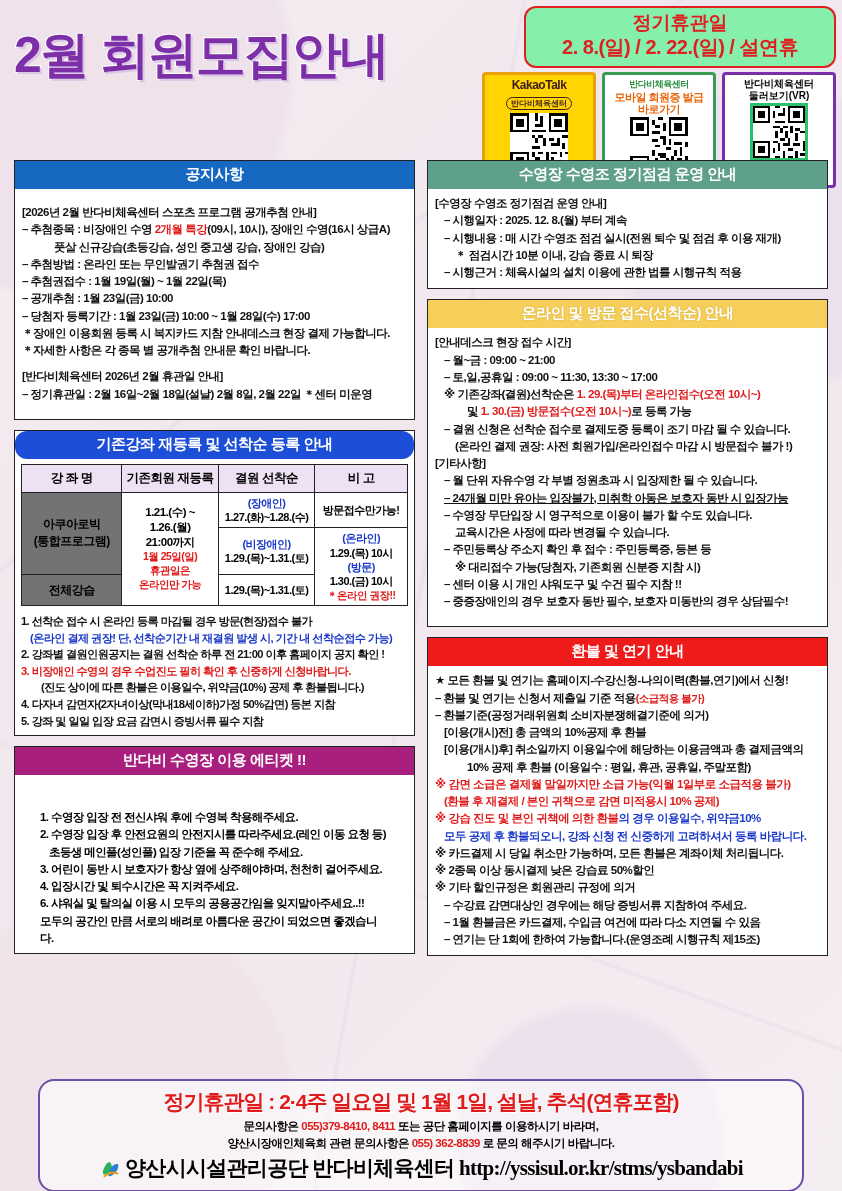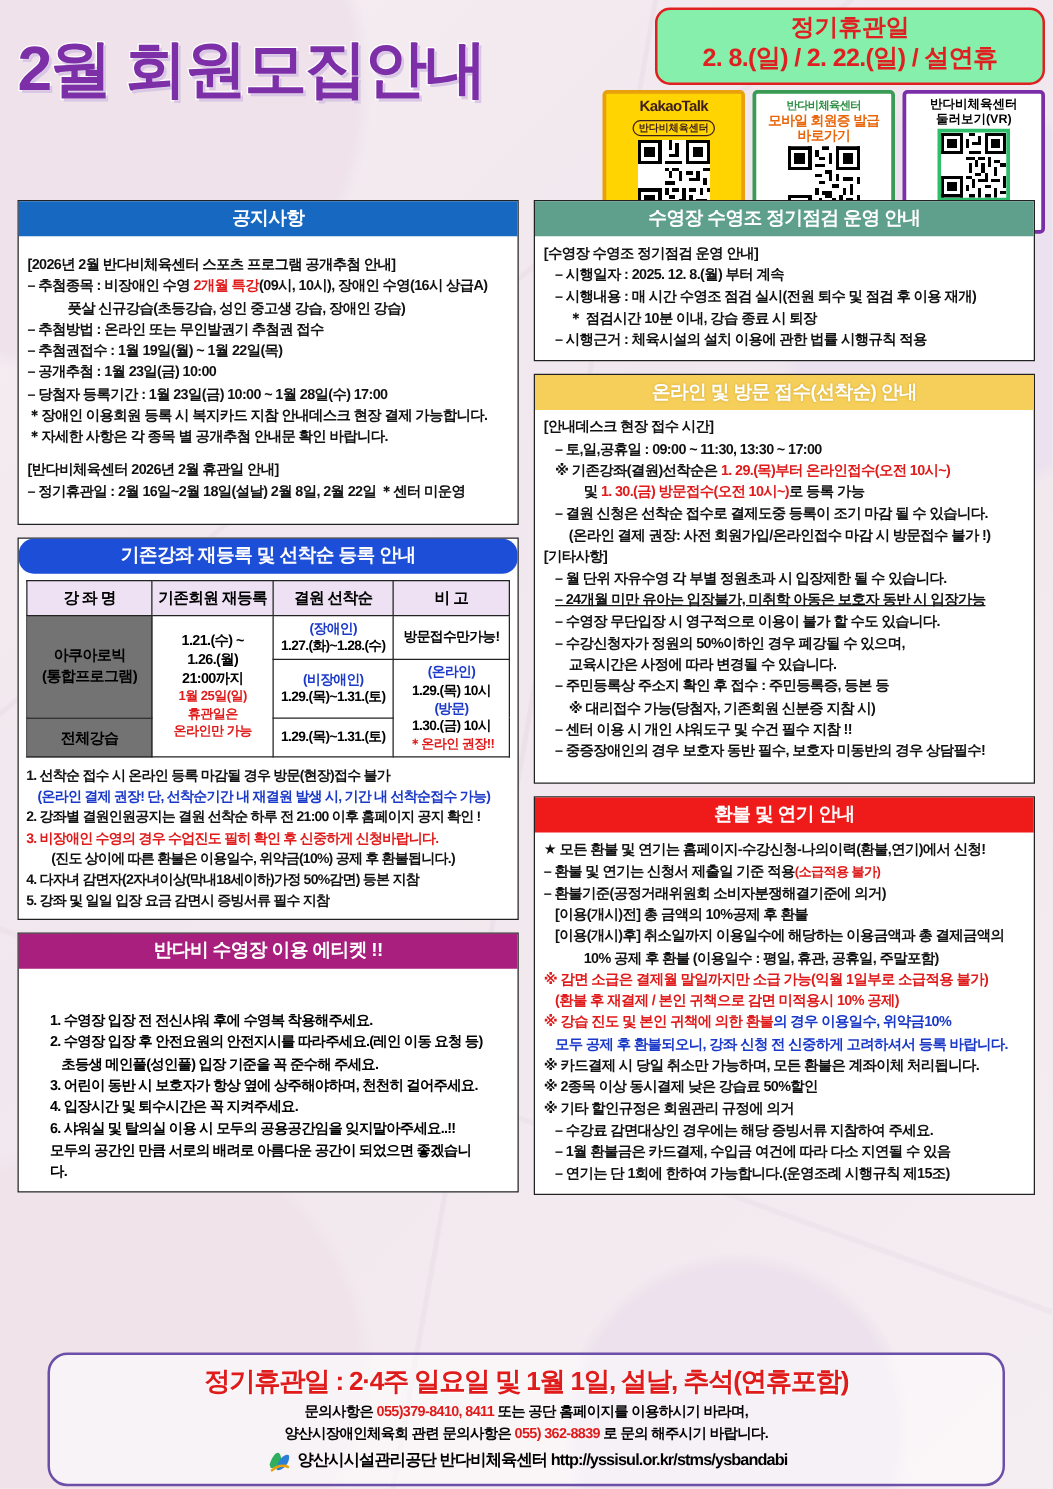--- a/index.html
+++ b/index.html
@@ -93,22 +93,22 @@
 
   
   .footer{position:absolute;left:0;top:1080px;width:842px;height:111px;
     display:flex;align-items:center;justify-content:center;}
   .footer-box{width:766px;box-sizing:border-box;border:2px solid #6b4fa8;border-radius:16px;
     background:rgba(255,255,255,.55);padding:7px 10px 8px 10px;text-align:center;}
   .f1{color:#e01b1b;font-size:21px;font-weight:bold;letter-spacing:-1px;
     text-shadow:1px 1px 0 #fff;}
   .f2{font-size:11.5px;font-weight:bold;margin-top:3px;letter-spacing:-.5px;}
   .f3{font-size:11.5px;font-weight:bold;margin-top:2px;letter-spacing:-.5px;}
-  .f4{font-size:13px;font-weight:bold;margin-top:3px;letter-spacing:-.7px;
-    display:flex;align-items:center;justify-content:center;gap:4px;}
+  .f4{font-size:21px;font-weight:bold;margin-top:3px;letter-spacing:-.7px;
+    display:flex;align-items:center;justify-content:center;gap:4px;font-family:Liberation Serif, serif;}
   .logo-mark{width:22px;height:22px;flex:none;}
 </style>
 </head>
 <body>
 
 <div class="bg-layer"></div>
 <div class="bg-lines"></div>
 
 <div class="page">
 
@@ -403,34 +403,34 @@
           <div class="ind1">– 시행내용 : 매 시간 수영조 점검 실시(전원 퇴수 및 점검 후 이용 재개)</div>
           <div class="ind2">＊ 점검시간 10분 이내, 강습 종료 시 퇴장</div>
           <div class="ind1">– 시행근거 : 체육시설의 설치 이용에 관한 법률 시행규칙 적용</div>
         </div>
       </div>
 
       <div class="panel">
         <div class="panel-head head-yellow">온라인 및 방문 접수(선착순) 안내</div>
         <div class="panel-body">
           <div>[안내데스크 현장 접수 시간]</div>
+          <div class="ind1">– 월~금 : 09:00 ~ 21:00</div>
           <div class="ind1">– 토,일,공휴일 : 09:00 ~ 11:30, 13:30 ~ 17:00</div>
           <div class="ind1">
             <span>※ 기존강좌(결원)선착순은 </span><span class="red">1. 29.(목)부터 온라인접수(오전 10시~)</span>
           </div>
           <div class="ind3">
             <span>및 </span><span class="red">1. 30.(금) 방문접수(오전 10시~)</span><span>로 등록 가능</span>
           </div>
           <div class="ind1">– 결원 신청은 선착순 접수로 결제도중 등록이 조기 마감 될 수 있습니다.</div>
           <div class="ind2">(온라인 결제 권장: 사전 회원가입/온라인접수 마감 시 방문접수 불가 !)</div>
           <div>[기타사항]</div>
           <div class="ind1">– 월 단위 자유수영 각 부별 정원초과 시 입장제한 될 수 있습니다.</div>
           <div class="ind1 ul">– 24개월 미만 유아는 입장불가, 미취학 아동은 보호자 동반 시 입장가능</div>
           <div class="ind1">– 수영장 무단입장 시 영구적으로 이용이 불가 할 수도 있습니다.</div>
-          <div class="ind1">– 수강신청자가 정원의 50%이하인 경우 폐강될 수 있으며,</div>
           <div class="ind2">교육시간은 사정에 따라 변경될 수 있습니다.</div>
           <div class="ind1">– 주민등록상 주소지 확인 후 접수 : 주민등록증, 등본 등</div>
           <div class="ind2">※ 대리접수 가능(당첨자, 기존회원 신분증 지참 시)</div>
           <div class="ind1">– 센터 이용 시 개인 샤워도구 및 수건 필수 지참 !!</div>
           <div class="ind1">– 중증장애인의 경우 보호자 동반 필수, 보호자 미동반의 경우 상담필수!</div>
           <div class="gap"></div>
         </div>
       </div>
 
       <div class="panel">

